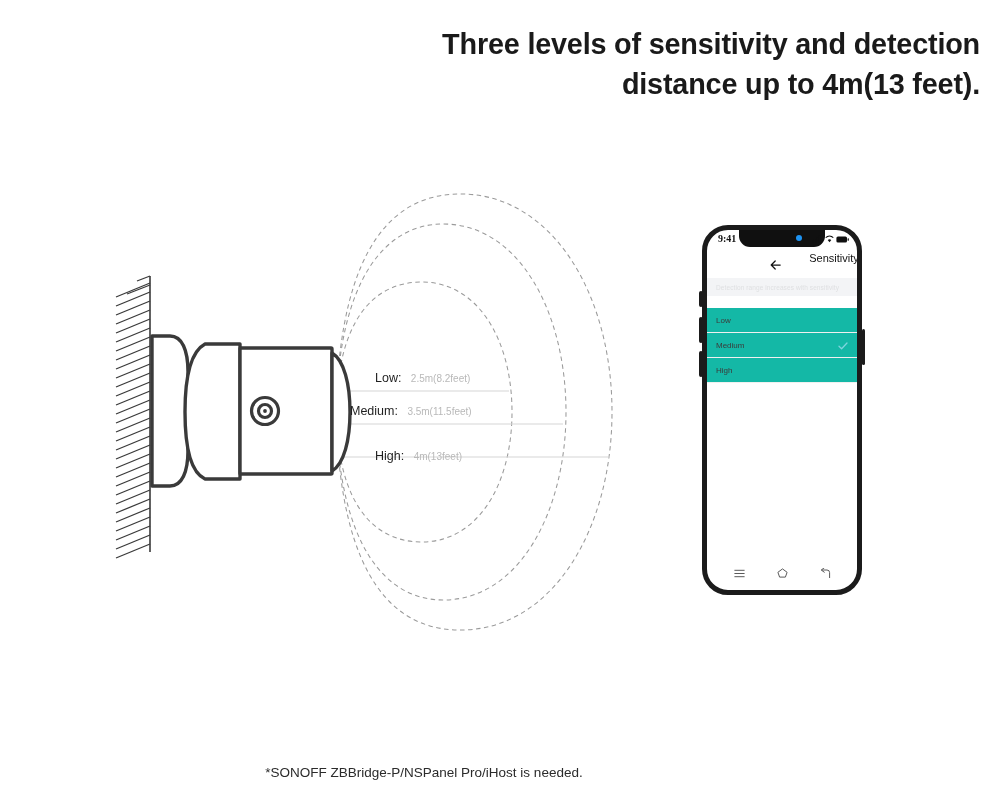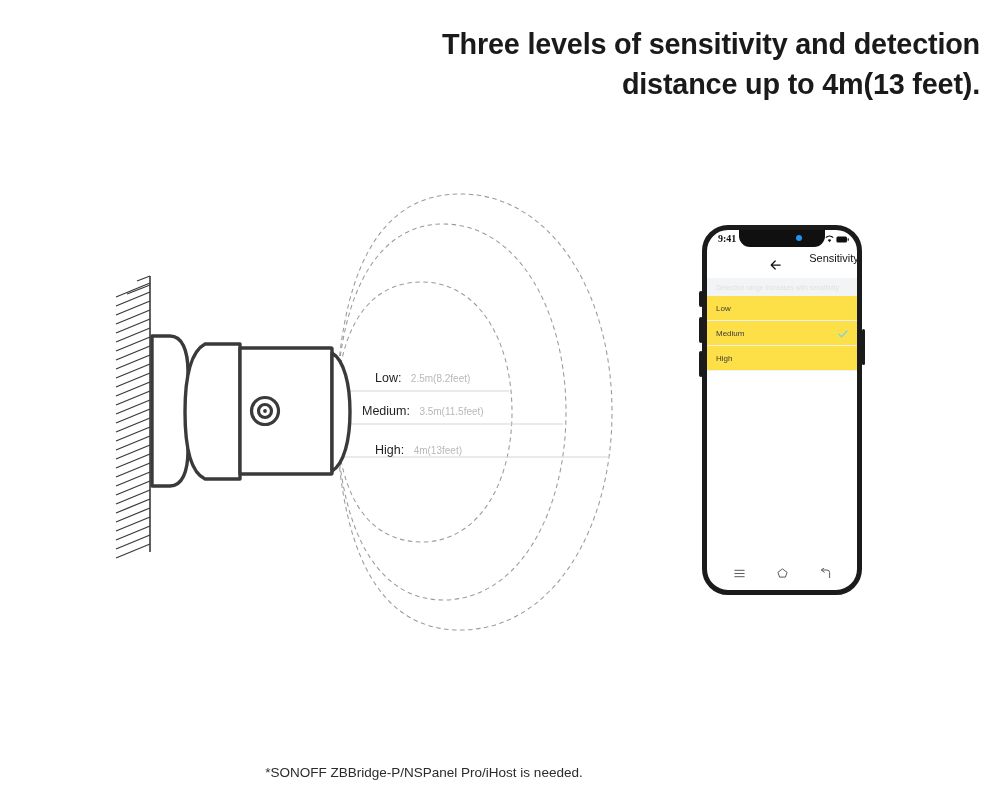--- a/index.html
+++ b/index.html
@@ -58,22 +58,22 @@
     left: 330px;
     top: 368px;
     width: 290px;
   }
   .legend-row {
     position: absolute;
     height: 22px;
     white-space: nowrap;
   }
   .legend-row.r0 { top: 0px;  left: 45px; }
-  .legend-row.r1 { top: 33px; left: 20px; padding-left: 12px; }
-  .legend-row.r2 { top: 72px; left: 45px; }
+  .legend-row.r1 { top: 33px; left: 20px; }
+  .legend-row.r2 { top: 78px; left: 45px; }
   .legend-label {
     font-size: 12.5px;
     font-weight: normal;
     color: #1f1f1f;
   }
   .legend-value {
     font-size: 10px;
     color: #b9b9b9;
     margin-left: 5px;
   }
@@ -194,23 +194,23 @@
   #hint-text {
     padding-left: 9px;
     font-size: 6.5px;
     color: #dfe0e2;
     letter-spacing: 0.1px;
   }
 
   
   #option-list {
     position: absolute;
-    left: 0; top: 66px;
-    width: 100%;
-    background: #fde047;
+    left: 0; top: 78px;
+    width: 100%;
+    background: #14b8a6;
   }
   .option-row {
     position: relative;
     height: 24px;
     display: flex;
     align-items: center;
     border-bottom: 1px solid #f0f0f0;
   }
   .option-label {
     padding-left: 9px;

